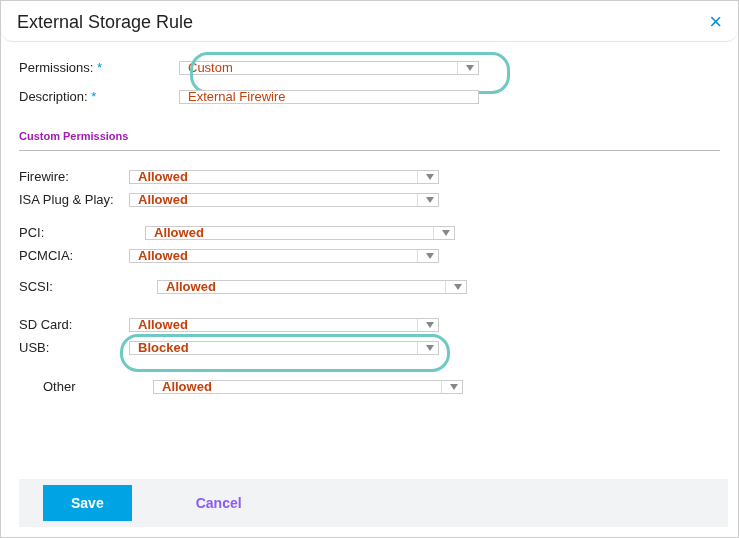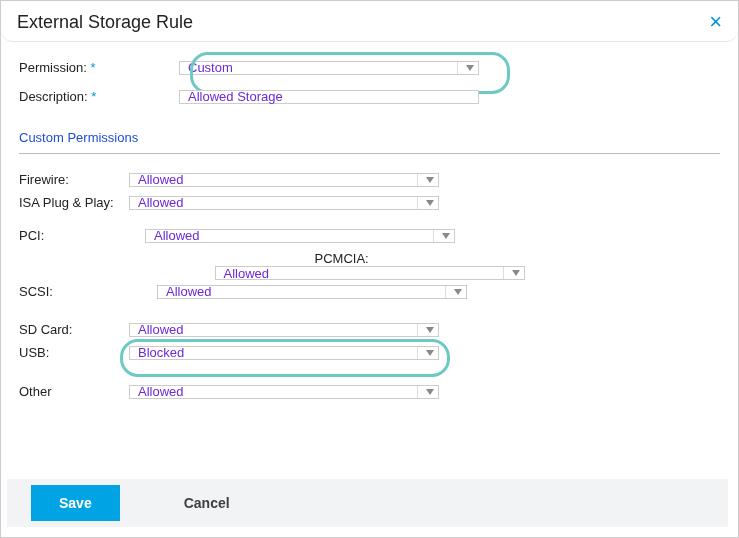--- a/index.html
+++ b/index.html
@@ -56,82 +56,83 @@
   }
   .select, .text-input {
     display: flex;
     align-items: center;
     justify-content: space-between;
     border: 1px solid #ccc;
     background: #fff;
     height: 14px;
     padding: 0 8px;
     font-size: 13px;
-    color: #6d28d9;
+    color: #c2410c;
     cursor: pointer;
     width: 300px;
   }
   .select .caret {
     border-left: 1px solid #ddd;
     padding-left: 8px;
     margin-right: -4px;
     height: 100%;
     display: flex;
     align-items: center;
   }
   .caret svg { display:block; }
   .cp-row .select {
     width: 310px;
+    font-weight: bold;
   }
   .cp-row .form-label {
     width: 110px;
   }
   .text-input {
     cursor: text;
   }
   .section-title {
-    font-weight: normal;
-    font-size: 13px;
-    color: #1d4ed8;
+    font-weight: bold;
+    font-size: 11px;
+    color: #a21caf;
     margin: 26px 0 8px 0;
   }
   .divider {
     border: none;
     border-top: 1px solid #bbb;
     margin: 0 0 18px 0;
   }
   .highlight-ring {
     position: absolute;
     border: 3px solid #6cc9c4;
     border-radius: 18px;
     pointer-events: none;
   }
   .footer {
     position: absolute;
-    left: 6px;
+    left: 18px;
     right: 10px;
     bottom: 10px;
     background: #f1f3f4;
     height: 48px;
     display: flex;
     align-items: center;
     padding-left: 24px;
   }
   .btn-save {
     background: #00a4e4;
     color: #fff;
     border: none;
     font-weight: bold;
     font-size: 14px;
     padding: 10px 28px;
     cursor: pointer;
   }
   .btn-cancel {
     background: transparent;
-    color: #404040;
+    color: #8b5cf6;
     border: none;
     font-weight: bold;
     font-size: 14px;
     padding: 10px 28px;
     margin-left: 36px;
     cursor: pointer;
   }
 </style>
 </head>
 <body>
@@ -140,41 +141,41 @@
 
   <div class="dialog-header">
     <div class="dialog-title">External Storage Rule</div>
     <div class="close-icon">×</div>
   </div>
 
   <div class="dialog-body">
 
     <div class="form-row">
       <div class="form-label">
-        <span>Permission:</span>
+        <span>Permissions:</span>
         <span class="req">*</span>
       </div>
       <div class="select" style="width:300px">
         <span>Custom</span>
         <span class="caret">
           <svg width="8" height="6">
               <polygon points="0,0 8,0 4,6" fill="#888"></polygon>
             </svg>
         </span>
       </div>
       <div class="highlight-ring" style="left:171px; top:-8px; width:320px; height:42px;"></div>
     </div>
 
     <div class="form-row">
       <div class="form-label">
         <span>Description:</span>
         <span class="req">*</span>
       </div>
       <div class="text-input" style="width:300px">
-        <span>Allowed Storage</span>
+        <span>External Firewire</span>
       </div>
     </div>
 
     <div class="section-title">Custom Permissions</div>
     <hr class="divider">
 
     <div id="cp-rows">
         <div class="form-row cp-row" style="margin-bottom: 8px; position: relative;">
           <div class="form-label">Firewire:</div>
           <div class="select">
@@ -201,21 +202,21 @@
           <div class="form-label">PCI:</div>
           <div class="select">
             <span>Allowed</span>
             <span class="caret">
               <svg width="8" height="6">
                 <polygon points="0,0 8,0 4,6" fill="#888"></polygon>
               </svg>
             </span>
           </div>
         </div>
-        <div class="form-row cp-row" style="margin-bottom: 4px; position: relative; flex-direction: column;">
+        <div class="form-row cp-row" style="margin-bottom: 16px; position: relative;">
           <div class="form-label">PCMCIA:</div>
           <div class="select">
             <span>Allowed</span>
             <span class="caret">
               <svg width="8" height="6">
                 <polygon points="0,0 8,0 4,6" fill="#888"></polygon>
               </svg>
             </span>
           </div>
         </div>
@@ -246,21 +247,21 @@
           <div class="select">
             <span>Blocked</span>
             <span class="caret">
               <svg width="8" height="6">
                 <polygon points="0,0 8,0 4,6" fill="#888"></polygon>
               </svg>
             </span>
           </div>
           <div class="highlight-ring" style="left: 101px; top: -6px; width: 330px; height: 38px;"></div>
         </div>
-        <div class="form-row cp-row" style="margin-bottom: 8px; position: relative;">
+        <div class="form-row cp-row" style="margin-bottom: 8px; position: relative; margin-left: 24px;">
           <div class="form-label">Other</div>
           <div class="select">
             <span>Allowed</span>
             <span class="caret">
               <svg width="8" height="6">
                 <polygon points="0,0 8,0 4,6" fill="#888"></polygon>
               </svg>
             </span>
           </div>
         </div>

